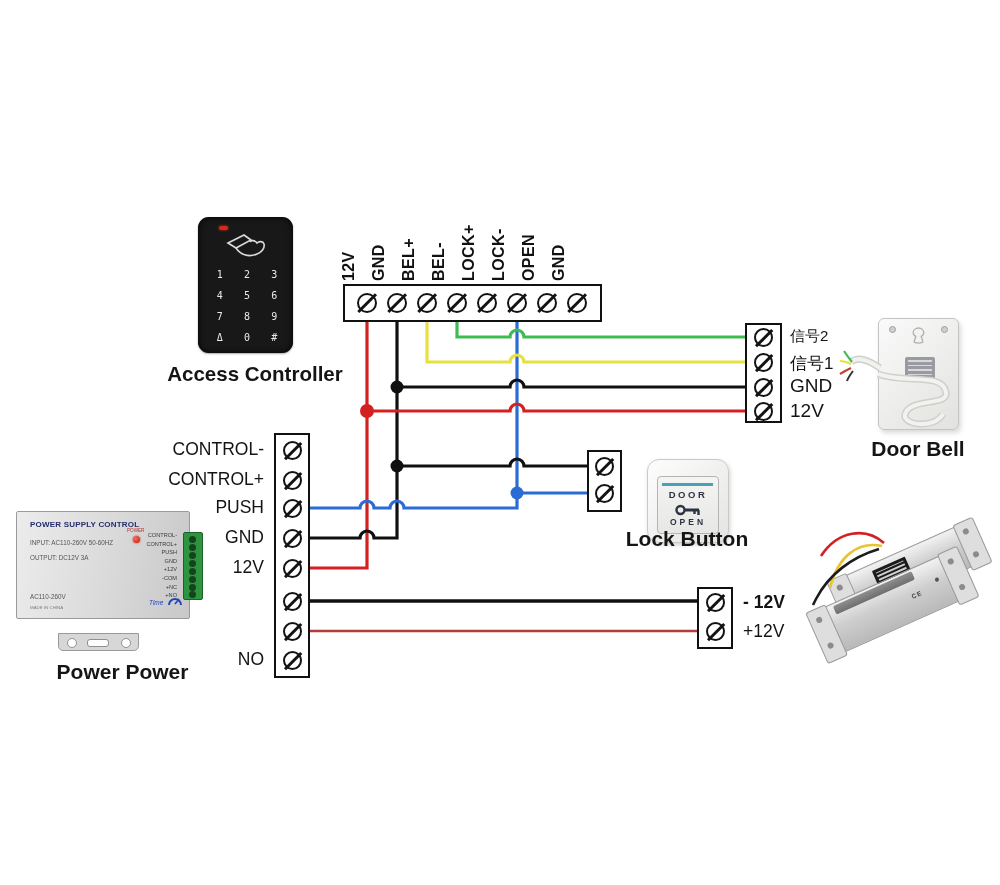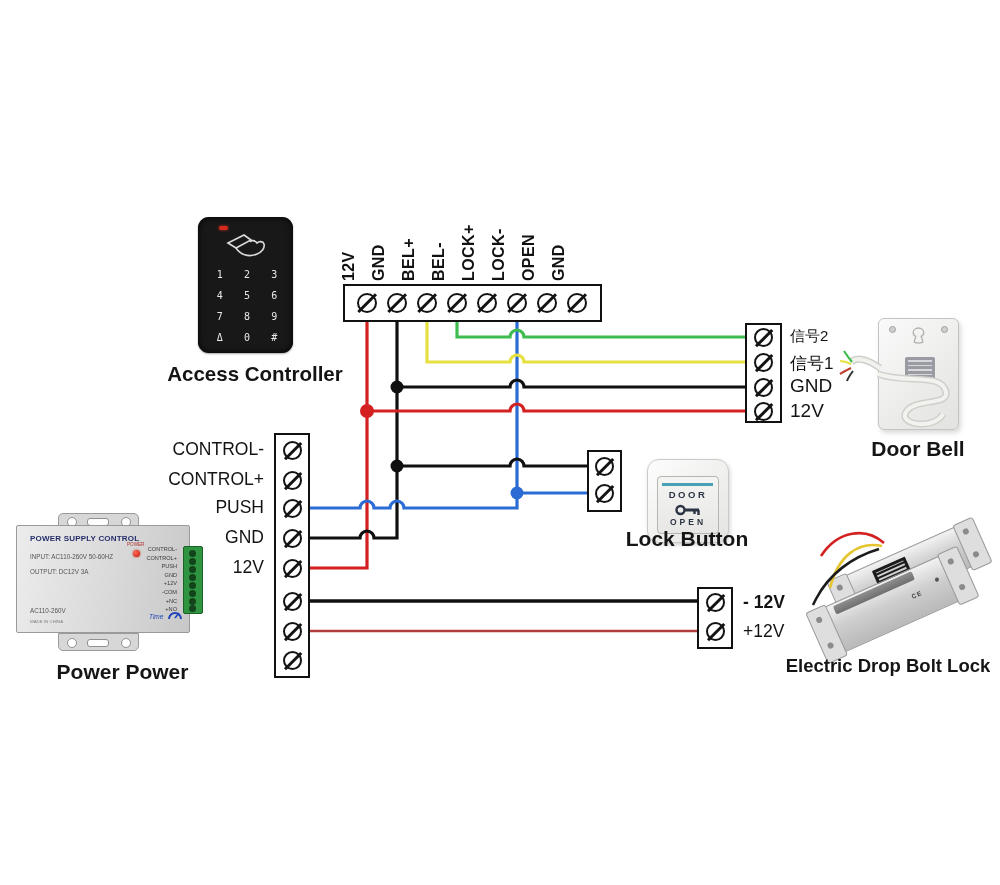--- a/index.html
+++ b/index.html
@@ -35,21 +35,21 @@
   .dot-black{fill:var(--wire-black);}
   .dot-blue{fill:var(--wire-blue);}
   
   .keypad-device{position:absolute;left:198px;top:217px;width:95px;height:136px;background:#181818;
         border-radius:11px;box-shadow:inset 0 0 6px #000, 0 1px 2px rgba(0,0,0,.35);z-index:4;}
   .kp-led{position:absolute;left:21px;top:9px;width:9px;height:4px;border-radius:2px;background:var(--led-red);box-shadow:0 0 3px var(--led-red);}
   .kp-grid{position:absolute;left:8px;top:47px;width:82px;height:84px;display:grid;
         grid-template-columns:repeat(3,1fr);grid-template-rows:repeat(4,1fr);place-items:center;
         font-family:"DejaVu Sans Mono",monospace;font-size:10px;color:#e9e9e9;}
   
-  .psu-body{position:absolute;left:16px;top:525px;width:172px;height:106px;
+  .psu-body{position:absolute;left:16px;top:511px;width:172px;height:106px;
         background:linear-gradient(100deg,#ececec 0%,#d9d9d9 55%,#c8c8c8 100%);
         border:1px solid #9a9a9a;border-radius:2px;z-index:4;}
   .psu-tab{position:absolute;background:#d7d7d7;border:1px solid #9a9a9a;z-index:3;}
   .psu-hole{position:absolute;width:8px;height:8px;border-radius:50%;background:#fff;border:1px solid #909090;}
   .psu-slot{position:absolute;width:20px;height:6px;border-radius:3px;background:#fdfdfd;border:1px solid #909090;}
   .psu-title{position:absolute;left:13px;top:8px;font-size:8px;font-weight:bold;color:var(--device-navy);letter-spacing:.2px;}
   .psu-small{position:absolute;font-size:6.3px;color:#555;}
   .psu-tiny{position:absolute;font-size:4.4px;color:#808080;}
   .psu-power{position:absolute;left:110px;top:16px;font-size:4.6px;color:#b03030;}
   .psu-led{position:absolute;left:116px;top:24px;width:7px;height:7px;border-radius:50%;
@@ -174,20 +174,21 @@
   <div class="term sm" style="left:283px;top:529px;"></div>
   <div class="term sm" style="left:283px;top:559px;"></div>
   <div class="term sm" style="left:283px;top:592px;"></div>
   <div class="term sm" style="left:283px;top:622px;"></div>
   <div class="term sm" style="left:283px;top:651px;"></div>
   <div class="rowlab" style="left:90px;width:174px;top:439px;">CONTROL-</div>
   <div class="rowlab" style="left:90px;width:174px;top:469px;">CONTROL+</div>
   <div class="rowlab" style="left:90px;width:174px;top:497px;">PUSH</div>
   <div class="rowlab" style="left:90px;width:174px;top:527px;">GND</div>
   <div class="rowlab" style="left:90px;width:174px;top:557px;">12V</div>
+  <div class="rowlab" style="left:90px;width:174px;top:649px;">NO</div>
 
   <div class="psu-tab" style="left:58px;top:513px;width:79px;height:15px;border-radius:5px 5px 0 0;">
     <div class="psu-hole" style="left:8px;top:3px;"></div>
     <div class="psu-slot" style="left:28px;top:4px;"></div>
     <div class="psu-hole" style="left:62px;top:3px;"></div>
   </div>
   <div class="psu-tab" style="left:58px;top:633px;width:79px;height:16px;border-radius:0 0 5px 5px;">
     <div class="psu-hole" style="left:8px;top:4px;"></div>
     <div class="psu-slot" style="left:28px;top:5px;"></div>
     <div class="psu-hole" style="left:62px;top:4px;"></div>
@@ -302,21 +303,20 @@
           <div class="lock-hole" style="top:36px;"></div>
       </div>
       <div class="lock-flange" style="right:-4px;">
         <div class="lock-hole" style="top:8px;"></div>
           <div class="lock-hole" style="top:36px;"></div>
       </div>
       <div class="lock-ce" style="left:100px;top:22px;">CE</div>
       <div class="lock-hole" style="left:128px;top:18px;width:4px;height:4px;background:#555;"></div>
     </div>
   </div>
-  <div class="caption" style="left:778px;top:655px;width:220px;font-size:18.5px;">Electric Drop Bolt Lock</div>
 
   <svg id="overwires" width="1000" height="885">
 
     <g>
       <path d="M880,368 C868,360 858,356 851,362" fill="none" stroke="#cfcfcc" stroke-width="7"></path>
       <path d="M880,368 C868,360 858,356 851,362" fill="none" stroke="#f1f1ee" stroke-width="4"></path>
       <path d="M878,374 C905,384 942,372 946,392 C949,406 914,398 906,412 C898,425 934,430 943,414" fill="none" stroke="#cfcfcc" stroke-width="7"></path>
       <path d="M878,374 C905,384 942,372 946,392 C949,406 914,398 906,412 C898,425 934,430 943,414" fill="none" stroke="#f2f2ef" stroke-width="4"></path>
       <path d="M852,362 C848,357 846,354 844,351" fill="none" stroke="#3fbc4e" stroke-width="2.2"></path>
       <path d="M851,364 C847,362 843,361 840,361" fill="none" stroke="#e6e041" stroke-width="2.2"></path>

